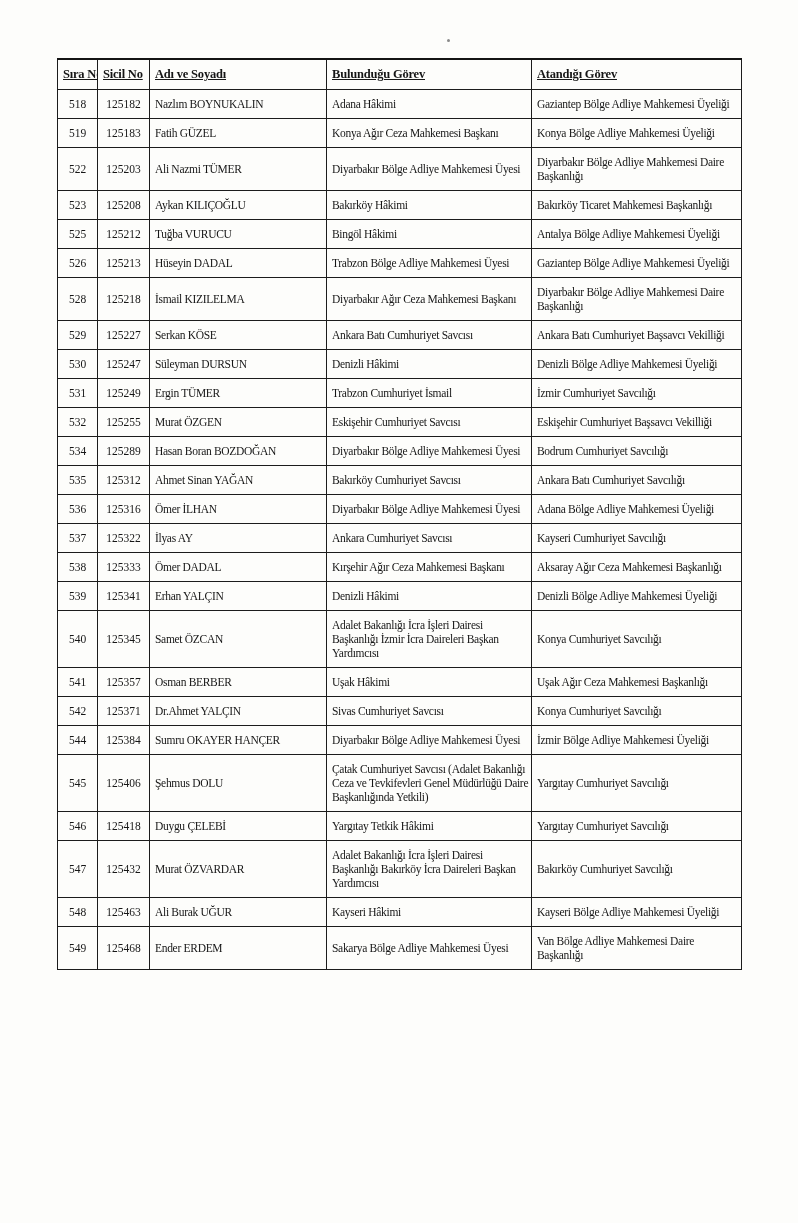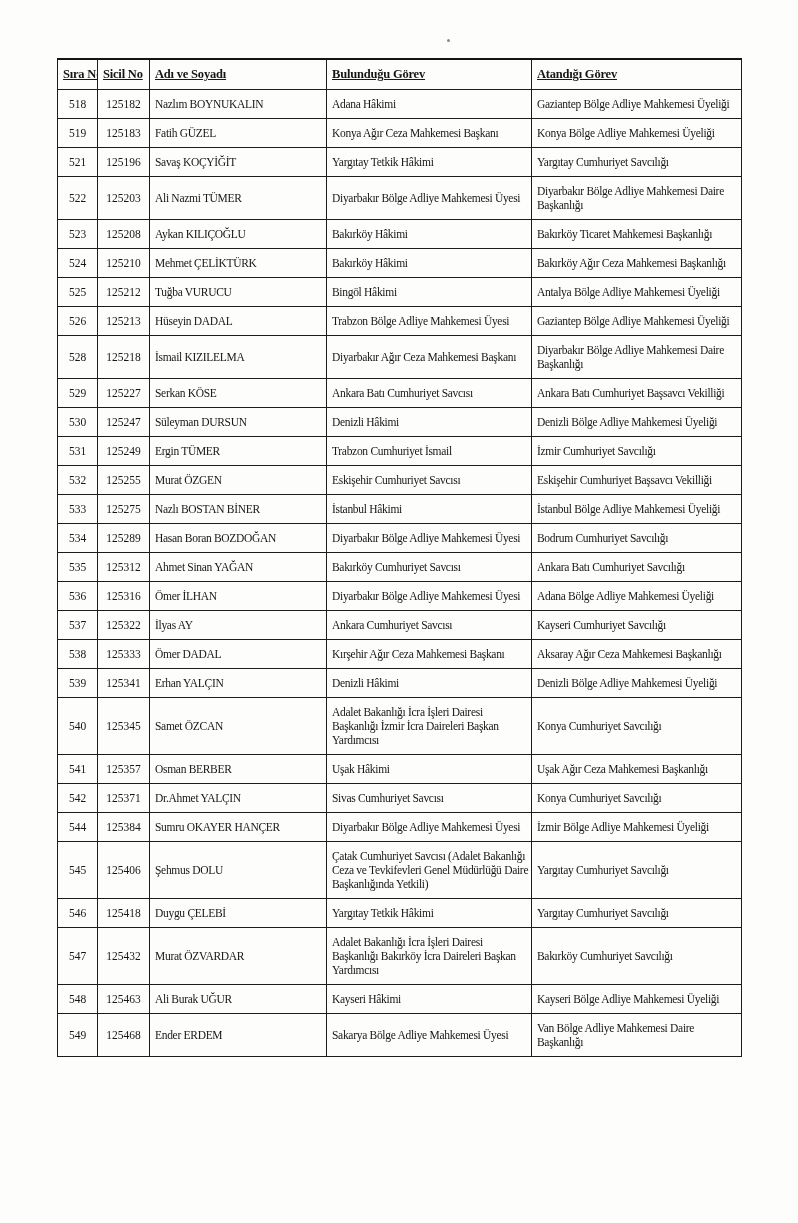--- a/index.html
+++ b/index.html
@@ -100,48 +100,34 @@
           <td>Gaziantep Bölge Adliye Mahkemesi Üyeliği</td>
         </tr>
         <tr>
           <td class="center">519</td>
           <td class="center">125183</td>
           <td>Fatih GÜZEL</td>
           <td>Konya Ağır Ceza Mahkemesi Başkanı</td>
           <td>Konya Bölge Adliye Mahkemesi Üyeliği</td>
         </tr>
         <tr>
-          <td class="center">521</td>
-          <td class="center">125196</td>
-          <td>Savaş KOÇYİĞİT</td>
-          <td>Yargıtay Tetkik Hâkimi</td>
-          <td>Yargıtay Cumhuriyet Savcılığı</td>
-        </tr>
-        <tr>
           <td class="center">522</td>
           <td class="center">125203</td>
           <td>Ali Nazmi TÜMER</td>
           <td>Diyarbakır Bölge Adliye Mahkemesi Üyesi</td>
           <td>Diyarbakır Bölge Adliye Mahkemesi Daire Başkanlığı</td>
         </tr>
         <tr>
           <td class="center">523</td>
           <td class="center">125208</td>
           <td>Aykan KILIÇOĞLU</td>
           <td>Bakırköy Hâkimi</td>
           <td>Bakırköy Ticaret Mahkemesi Başkanlığı</td>
         </tr>
         <tr>
-          <td class="center">524</td>
-          <td class="center">125210</td>
-          <td>Mehmet ÇELİKTÜRK</td>
-          <td>Bakırköy Hâkimi</td>
-          <td>Bakırköy Ağır Ceza Mahkemesi Başkanlığı</td>
-        </tr>
-        <tr>
           <td class="center">525</td>
           <td class="center">125212</td>
           <td>Tuğba VURUCU</td>
           <td>Bingöl Hâkimi</td>
           <td>Antalya Bölge Adliye Mahkemesi Üyeliği</td>
         </tr>
         <tr>
           <td class="center">526</td>
           <td class="center">125213</td>
           <td>Hüseyin DADAL</td>
@@ -177,27 +163,20 @@
           <td>İzmir Cumhuriyet Savcılığı</td>
         </tr>
         <tr>
           <td class="center">532</td>
           <td class="center">125255</td>
           <td>Murat ÖZGEN</td>
           <td>Eskişehir Cumhuriyet Savcısı</td>
           <td>Eskişehir Cumhuriyet Başsavcı Vekilliği</td>
         </tr>
         <tr>
-          <td class="center">533</td>
-          <td class="center">125275</td>
-          <td>Nazlı BOSTAN BİNER</td>
-          <td>İstanbul Hâkimi</td>
-          <td>İstanbul Bölge Adliye Mahkemesi Üyeliği</td>
-        </tr>
-        <tr>
           <td class="center">534</td>
           <td class="center">125289</td>
           <td>Hasan Boran BOZDOĞAN</td>
           <td>Diyarbakır Bölge Adliye Mahkemesi Üyesi</td>
           <td>Bodrum Cumhuriyet Savcılığı</td>
         </tr>
         <tr>
           <td class="center">535</td>
           <td class="center">125312</td>
           <td>Ahmet Sinan YAĞAN</td>

